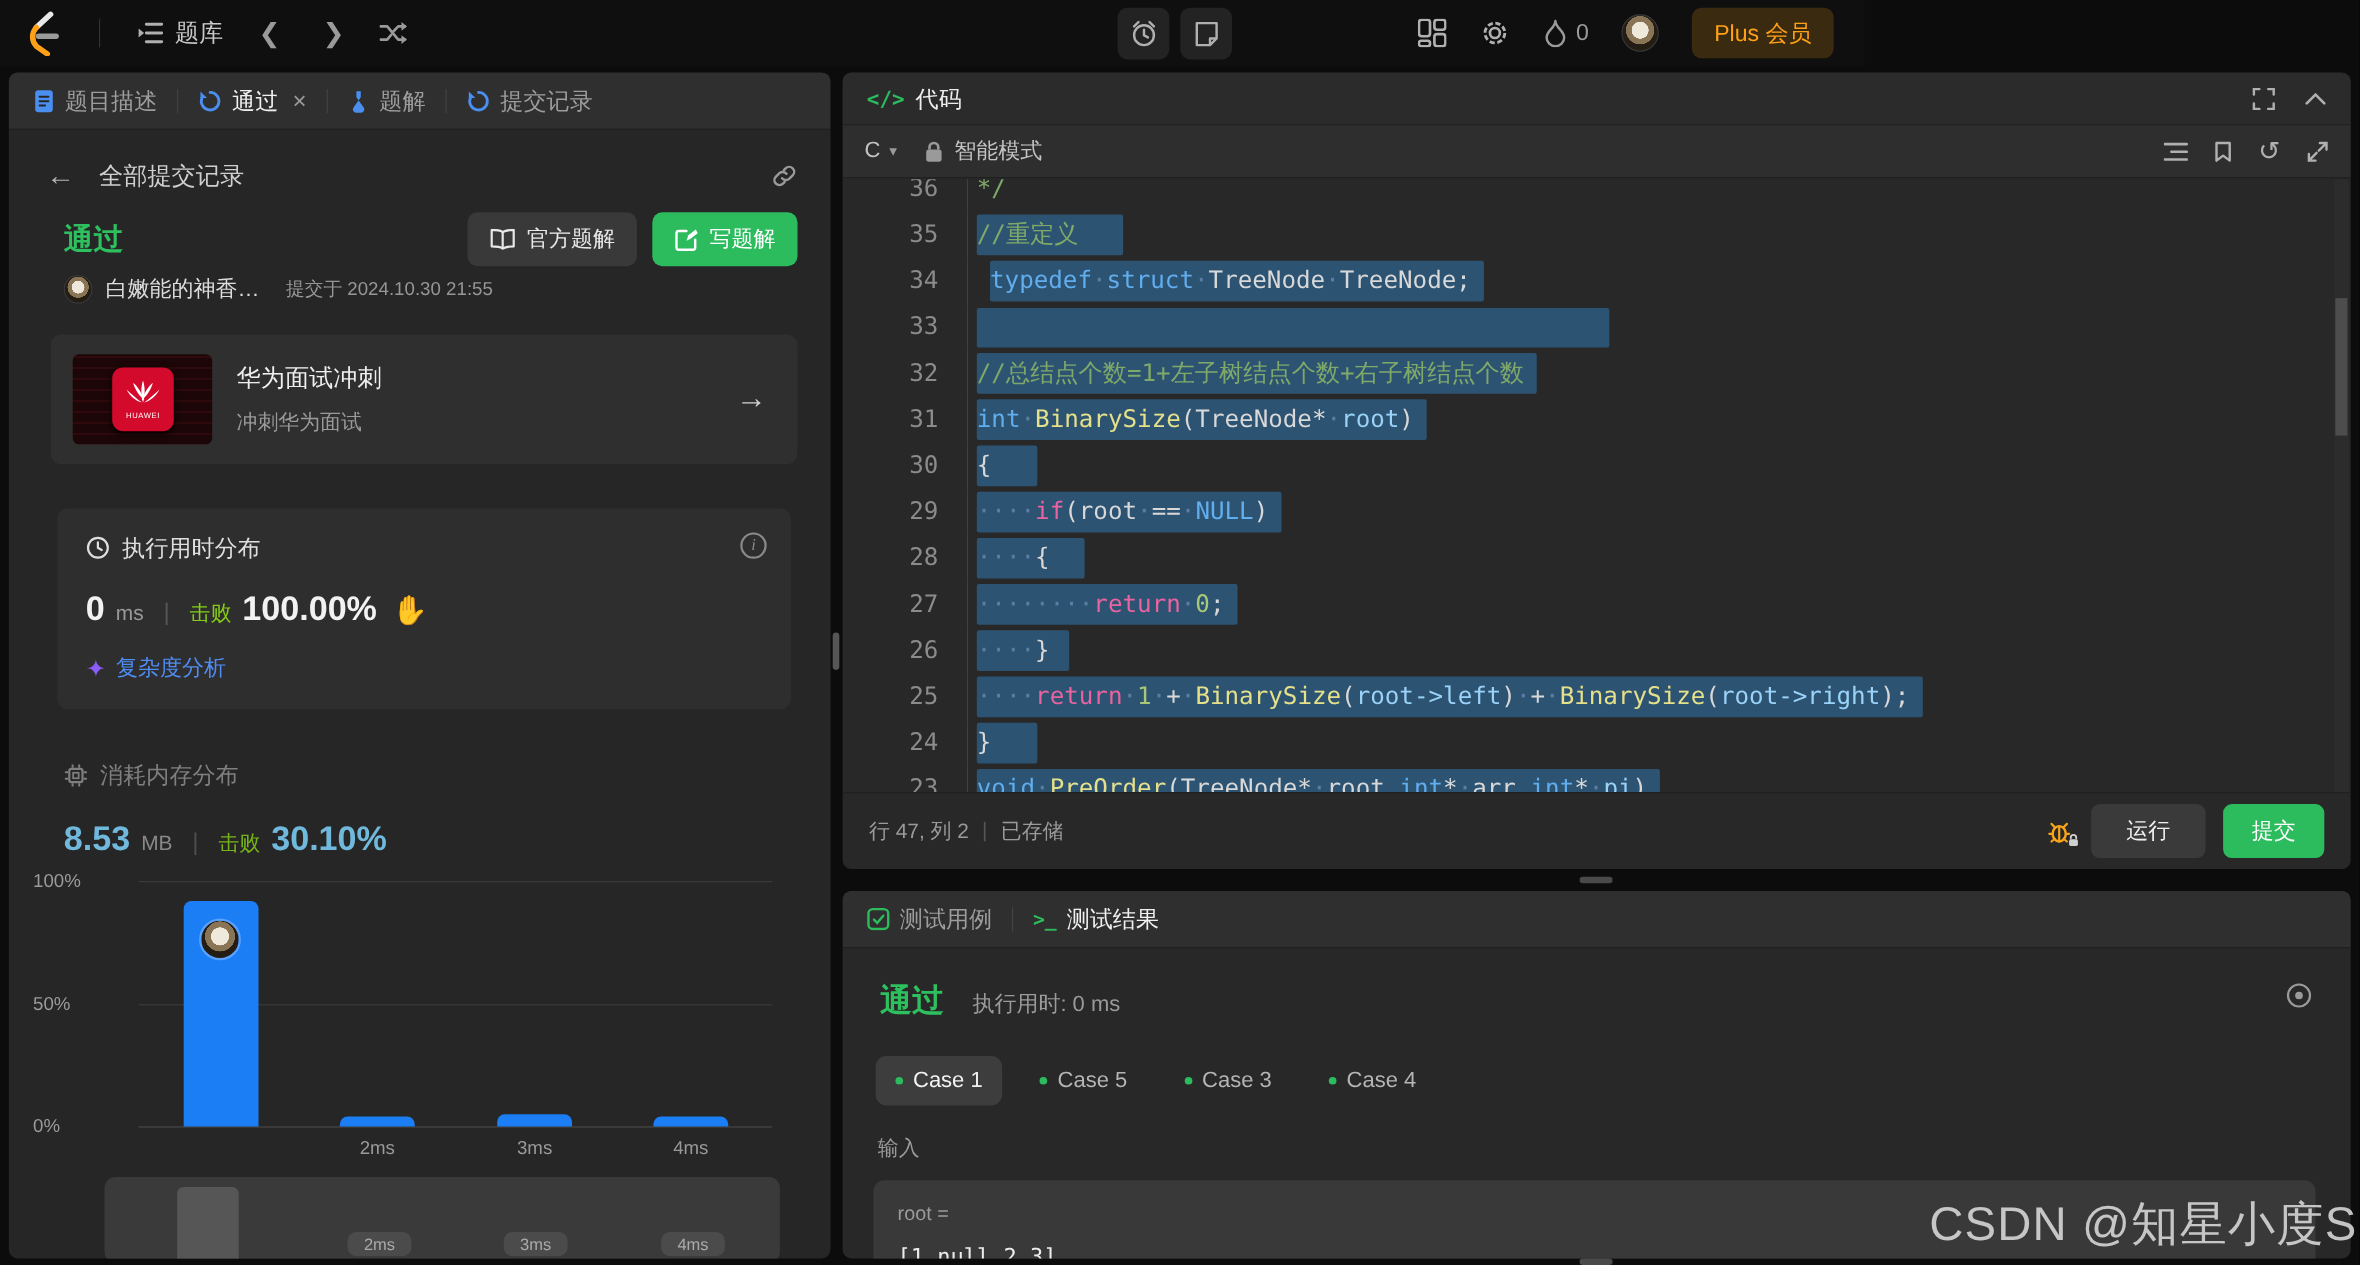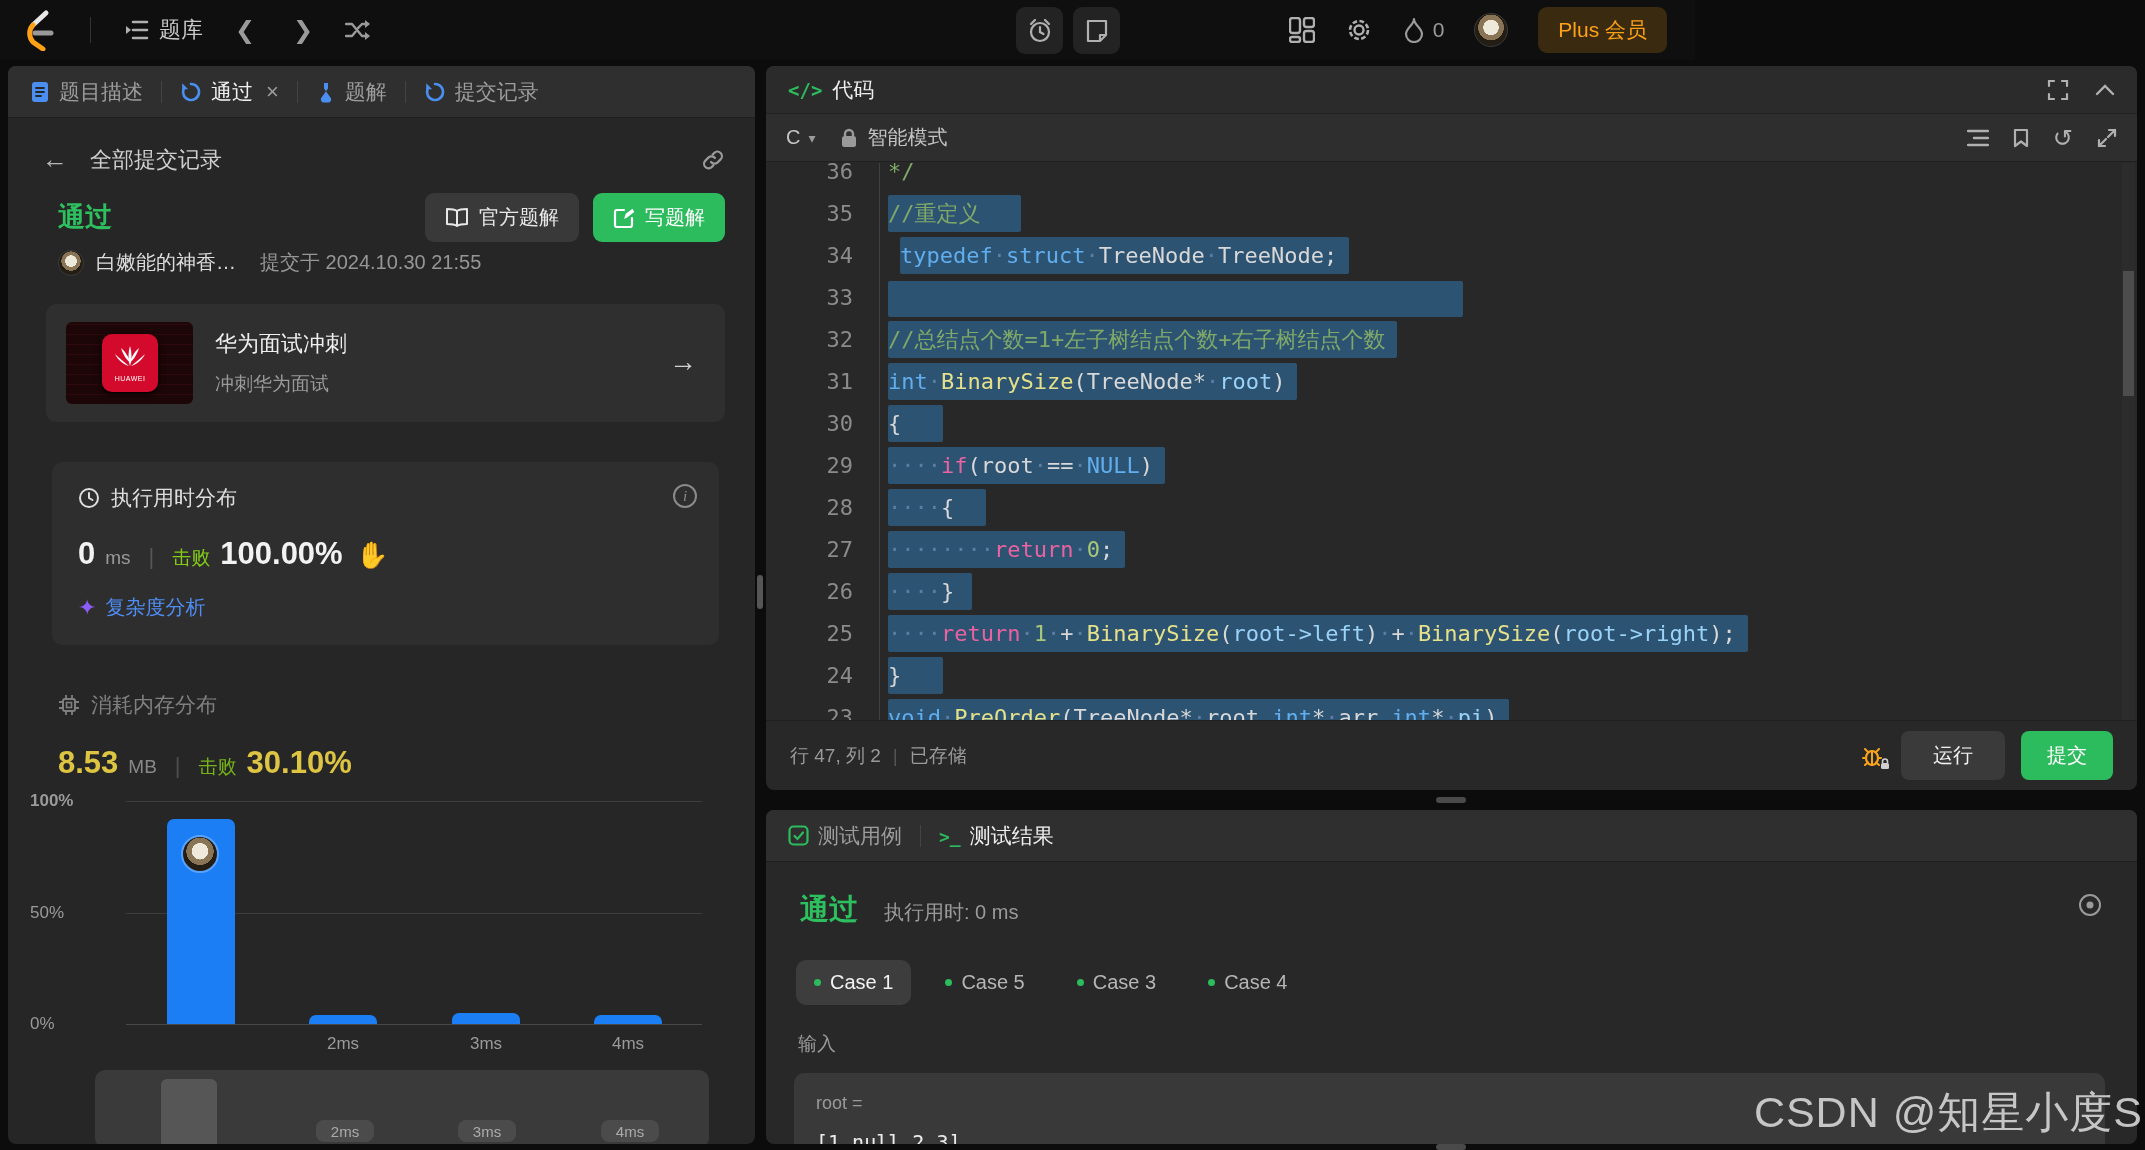--- a/index.html
+++ b/index.html
@@ -31,21 +31,21 @@
   .tab-sep { width:1px; height:22px; background:#444; margin:0 14px; }
   .tab-close { color:#9a9a9a; font-size:22px; margin-left:4px; }
   
   .back-row { display:flex; align-items:center; gap:22px; padding:26px 30px 10px 34px; font-size:22px; color:#cfcfcf; }
   .back-arrow { font-size:26px; color:#b5b5b5; }
   .link-icon { margin-left:auto; }
   .sub-head { position:relative; padding:14px 30px 0 50px; }
   .status-pass { color:#2ebf5f; font-size:27px; font-weight:bold; }
   .sub-user { display:flex; align-items:center; gap:12px; margin-top:14px; }
   .sub-user .name { color:#dcdcdc; font-size:20px; }
-  .sub-user .time { color:#969696; font-size:20px; margin-left:12px; }
+  .sub-user .time { color:#969696; font-size:17px; margin-left:12px; }
   .sub-actions { position:absolute; right:30px; top:8px; display:flex; gap:14px; }
   .btn { display:flex; align-items:center; gap:10px; font-size:20px; border-radius:9px; padding:11px 20px; }
   .btn-dark  { background:#393939; color:#e8e8e8; }
   .btn-green { background:#2cbb5d; color:#fff; }
   .promo-card { position:relative; margin:28px 30px 0 38px; height:118px; background:#2f2f2f; border-radius:10px; display:flex; align-items:center; }
   .promo-thumb { width:127px; height:82px; margin-left:20px; border-radius:6px; position:relative; overflow:hidden;
     background:repeating-linear-gradient(0deg,#1d0608 0 9px,#30090c 9px 10px),repeating-linear-gradient(90deg,#1d060800 0 9px,#30090c 9px 10px),#1d0608; }
   .hw-logo { position:absolute; left:36px; top:12px; width:56px; height:58px; background:#d40a2c; border-radius:10px; display:flex; flex-direction:column; align-items:center; justify-content:center; box-shadow:0 2px 6px #000; }
   .hw-logo .hw-text { color:#fff; font-size:7px; letter-spacing:.5px; margin-top:1px; }
   .promo-texts { margin-left:22px; }
@@ -59,21 +59,21 @@
   .sv-big { font-size:31px; font-weight:bold; color:#f2f2f2; }
   .sv-unit { font-size:19px; color:#9a9a9a; }
   .sv-div { color:#555; font-size:22px; margin:0 8px; }
   .sv-beat { font-size:19px; color:#84cc16; }
   .hand { color:#2cbb5d; font-size:26px; margin-left:4px; }
   .ana-row { display:flex; align-items:center; gap:9px; margin-top:22px; font-size:20px; color:#4f8df5; }
   .sparkle { color:#8b5cf6; font-size:22px; }
   .mem-section { margin:46px 36px 0 50px; opacity:.85; }
   .mem-head { display:flex; align-items:center; gap:11px; font-size:21px; color:#8f8f8f; }
   .mem-vals { display:flex; align-items:baseline; gap:10px; margin-top:26px; }
-  .mem-vals .sv-big, .mem-vals .sv-beat-strong { color:#fde047; }
+  .mem-vals .sv-big, .mem-vals .sv-beat-strong { color:#7dd3fc; }
   .sv-beat-strong { font-size:31px; font-weight:bold; }
   
   .chart { position:absolute; left:22px; top:720px; width:706px; height:300px; }
   .gl { position:absolute; left:96px; right:34px; height:1px; background:#3d3d3d; }
   .ytick { position:absolute; left:0; width:82px; text-align:left; font-size:17px; color:#9a9a9a; }
   .bar { position:absolute; background:#1b7ef5; border-radius:7px 7px 0 0; }
   .bar-avatar { position:absolute; width:38px; height:38px; border:2px solid #5aa2ff; }
   .xlabel { position:absolute; font-size:17px; color:#9a9a9a; text-align:center; width:80px; }
   .minimap { position:absolute; left:87px; top:1004px; width:614px; height:78px; background:#3a3a3a; border-radius:10px; overflow:hidden; }
   .mini-bar { position:absolute; left:66px; top:9px; width:56px; bottom:-6px; background:#565656; border-radius:6px; }
@@ -338,21 +338,21 @@
         <span class="sv-big">8.53</span>
         <span class="sv-unit">MB</span>
         <span class="sv-div">|</span>
         <span class="sv-beat">击败</span>
         <span class="sv-beat-strong">30.10%</span>
       </div>
     </div>
 
     <div class="chart" id="chart">
         <div class="gl" style="top: 15px;"></div>
-        <div class="ytick" style="top: 5px; font-weight: bold;">100%</div>
+        <div class="ytick" style="top: 5px;">100%</div>
         <div class="gl" style="top: 126.5px;"></div>
         <div class="ytick" style="top: 116.5px;">50%</div>
         <div class="gl" style="top: 238px; background: rgb(74, 74, 74);"></div>
         <div class="ytick" style="top: 228px;">0%</div>
         <div class="bar" style="left: 137px; width: 68px; top: 32.84px; height: 205.16px;"></div>
         <div class="avatar bar-avatar" style="left: 151px; top: 48.84px;"></div>
         <div class="bar" style="left: 279px; width: 68px; top: 229.08px; height: 8.92px;"></div>
         <div class="xlabel" style="left: 273px; top: 248px;">2ms</div>
         <div class="bar" style="left: 422px; width: 68px; top: 226.85px; height: 11.15px;"></div>
         <div class="xlabel" style="left: 416px; top: 248px;">3ms</div>

